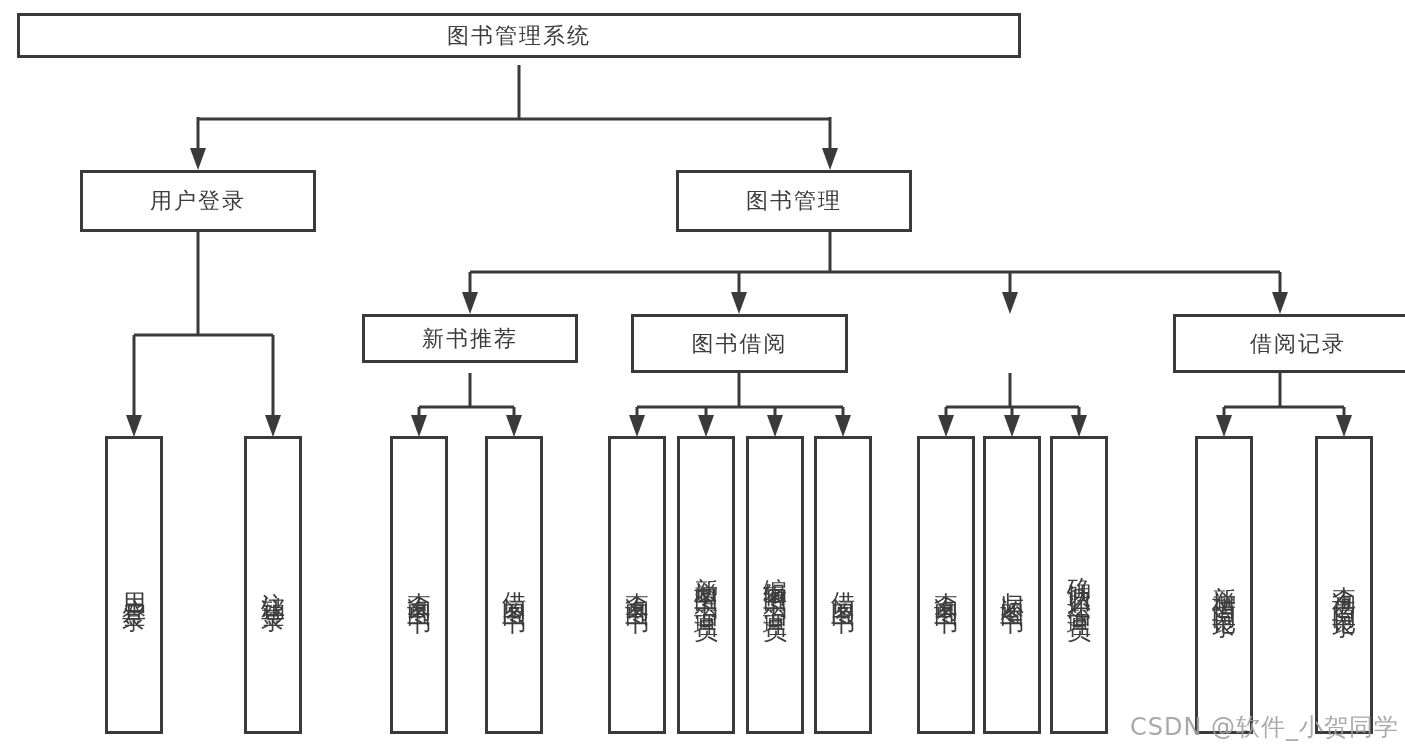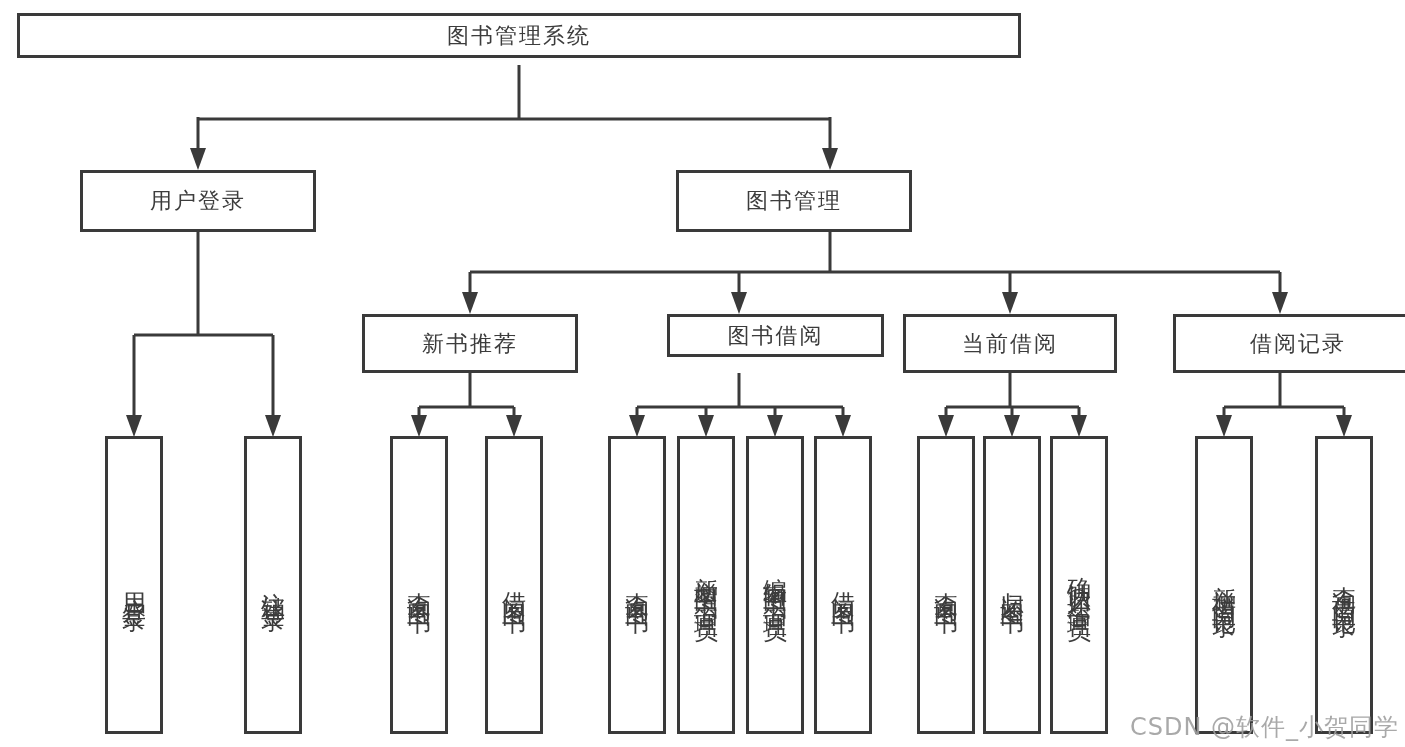--- a/index.html
+++ b/index.html
@@ -95,28 +95,25 @@
     <span>图书管理系统</span>
   </div>
 
   <div class="node hnode" style="left:80px; top:170px; width:236px; height:62px;">
     <span>用户登录</span>
   </div>
   <div class="node hnode" style="left:676px; top:170px; width:236px; height:62px;">
     <span>图书管理</span>
   </div>
 
-  <div class="node hnode" style="left:362px; top:314px; width:216px; height:59px;font-family:Liberation Serif, serif;">
+  <div class="node hnode" style="left:362px; top:314px; width:216px; height:49px;font-family:Liberation Serif, serif;">
     <span>新书推荐</span>
   </div>
-  <div class="node hnode" style="left:631px; top:314px; width:217px; height:43px;margin-left:36px;">
+  <div class="node hnode" style="left:631px; top:314px; width:217px; height:59px;">
     <span>图书借阅</span>
-  </div>
-  <div class="node hnode" style="left:903px; top:314px; width:214px; height:59px;">
-    <span>当前借阅</span>
   </div>
   <div class="node hnode" style="left:1173px; top:314px; width:250px; height:59px;">
     <span>借阅记录</span>
   </div>
 
   <div class="node vnode" style="left:105px; top:436px; width:58px; height:298px;">
     <span>用户登录</span>
   </div>
   <div class="node vnode" style="left:244px; top:436px; width:58px; height:298px;">
     <span>注销登录</span>

